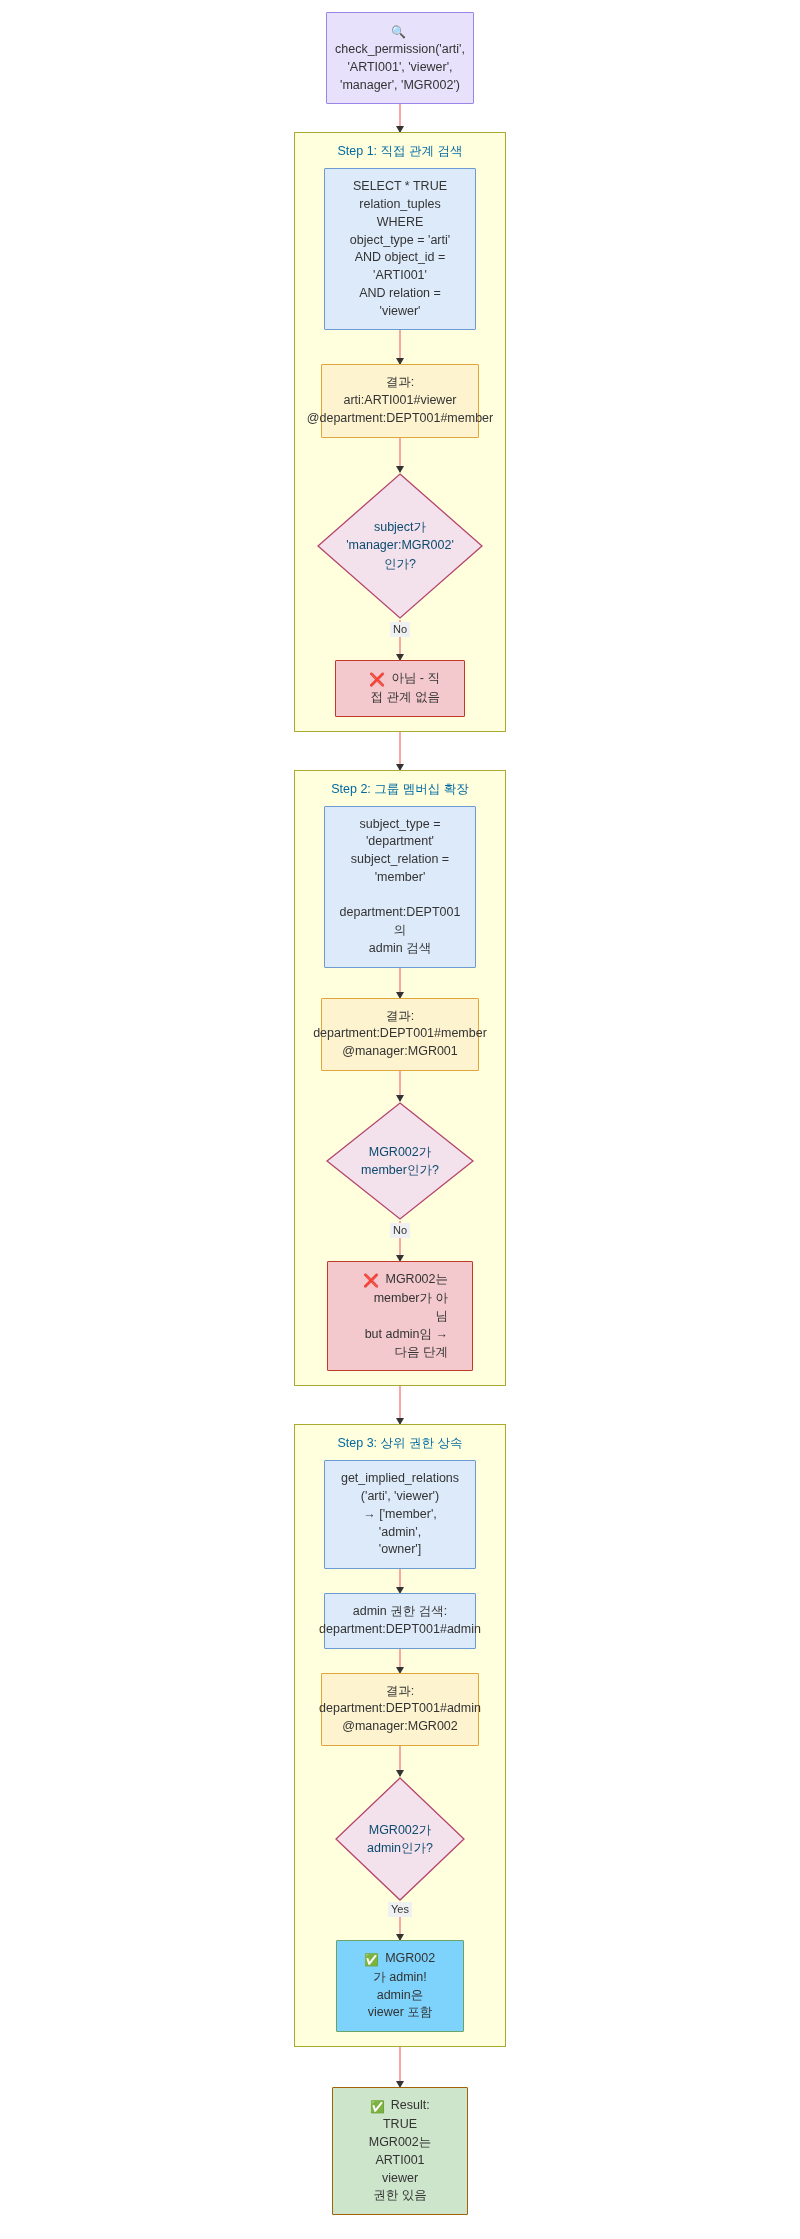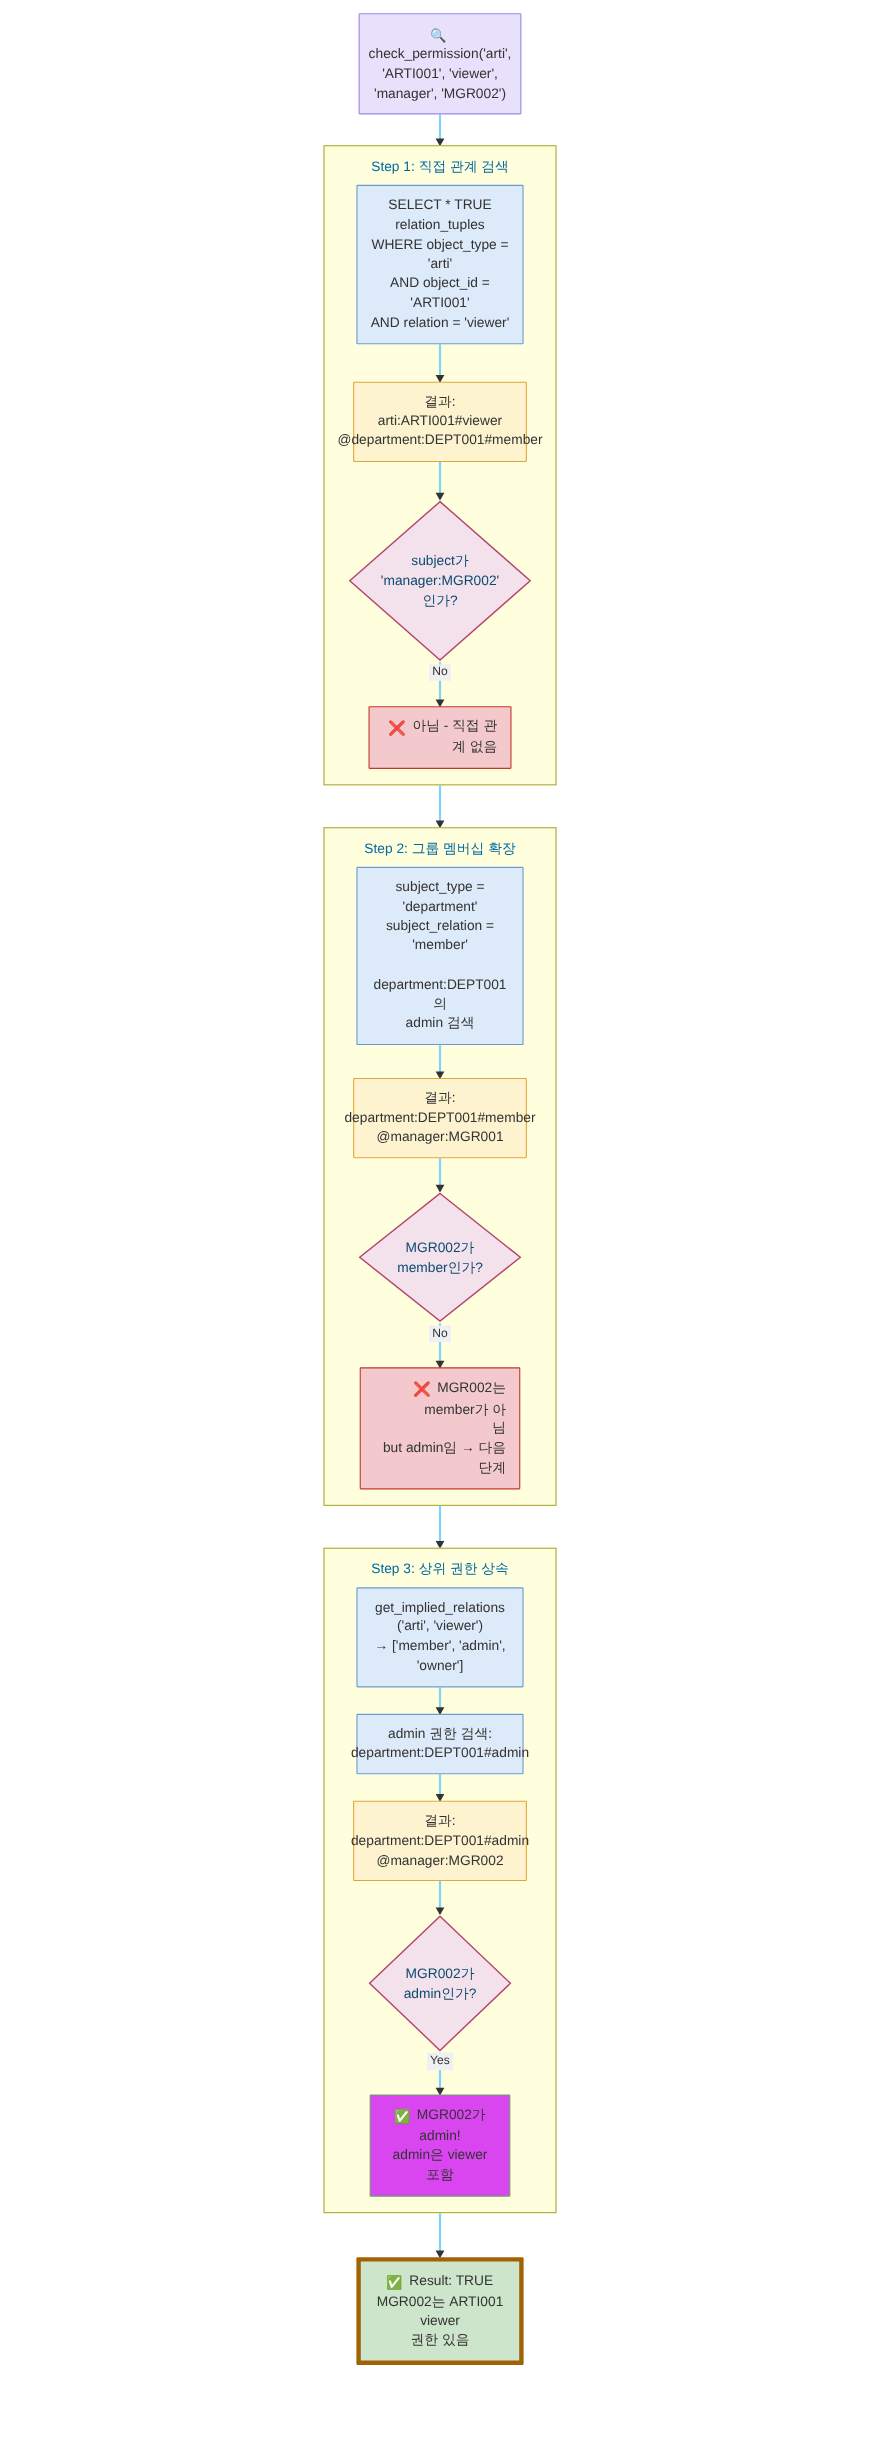--- a/index.html
+++ b/index.html
@@ -23,21 +23,21 @@
     flex-direction: column;
     align-items: center;
   }
 
   
   .node {
     position: relative;
     text-align: center;
     line-height: 1.42;
     font-size: 12.5px;
-    padding: 9px 12px;
+    padding: 9px 24px;
     z-index: 2;
     white-space: pre-line;
   }
 
   .node-start {
     background: #e7e1fb;
     border: 1px solid #9a86e8;
     width: 148px;
     min-height: 52px;
     display: flex;
@@ -71,33 +71,33 @@
     border: 1px solid #c0392b;
     width: 130px;
     display: flex;
     align-items: center;
     justify-content: center;
     border-radius: 1px;
     text-align: right;
   }
 
   .node-success {
-    background: #d946ef;
+    background: #7dd3fc;
     border: 1px solid #6aa368;
     width: 128px;
     display: flex;
     align-items: center;
     justify-content: center;
     border-radius: 1px;
   }
 
   .node-final {
     background: #cde5cb;
-    border: 4px solid #a16207;
-    width: 152px;
+    border: 1px solid #a16207;
+    width: 136px;
     display: flex;
     align-items: center;
     justify-content: center;
     border-radius: 1px;
   }
 
   
   .diamond-wrap {
     position: relative;
     width: 168px;
@@ -119,21 +119,21 @@
     line-height: 1.45;
     text-align: center;
     white-space: pre-line;
     color: #0c4a6e;
   }
 
   
   .arrow {
     position: relative;
     width: 1.4px;
-    background: #7dd3fc;
+    background: #fca5a5;
     flex: none;
     z-index: 1;
   }
   .arrow::after {
     content: "";
     position: absolute;
     left: 50%;
     bottom: -1px;
     transform: translateX(-50%);
     width: 0;

